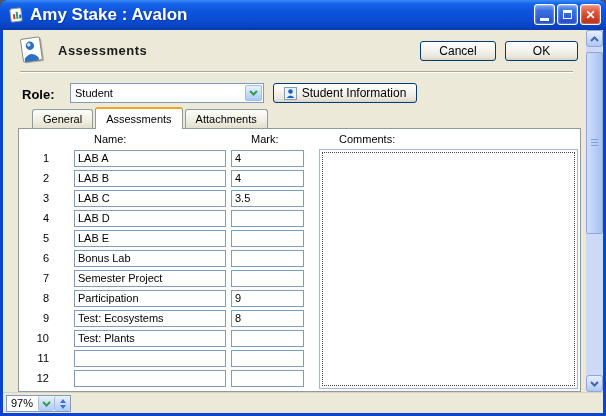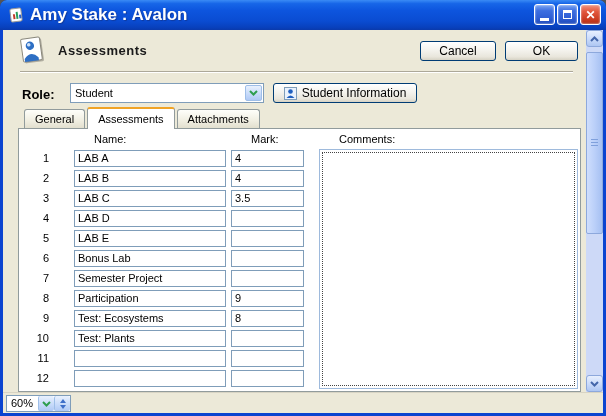--- a/index.html
+++ b/index.html
@@ -43,21 +43,21 @@
   .combo{position:absolute;left:67px;top:53px;width:194px;height:20px;background:#fff;
     border:1px solid #7F9DB9;font-size:11px;}
   .combo .val{position:absolute;left:4px;top:3px;}
   .combo-arrow{position:absolute;right:1px;top:1px;bottom:1px;width:17px;border-radius:2px;
     border:1px solid #9EBEE8;background:linear-gradient(180deg,#E9F1FE 0%,#CBDDFA 50%,#AFC9F5 100%);
     display:flex;align-items:center;justify-content:center;}
   .btn-info{left:270px;top:53px;width:144px;gap:5px;}
   .person-ico{width:13px;height:13px;}
 
   
-  .tabs{position:absolute;left:11px;top:76px;height:22px;display:flex;align-items:flex-end;padding-left:10px;}
+  .tabs{position:absolute;left:19px;top:76px;height:22px;display:flex;align-items:flex-end;padding-left:10px;}
   .tab{height:19px;padding:0 10px;margin-right:2px;border:1px solid #919B9C;border-bottom:none;
     border-radius:3px 3px 0 0;background:linear-gradient(180deg,#FEFEFA 0%,#F0EEE1 60%,#E2DfCE 100%);
     font-size:11px;display:flex;align-items:center;position:relative;}
   .tab.active{height:22px;background:#fff;border-top:2px solid #F0A325;z-index:3;margin-bottom:-1px;}
 
   
   .panel{position:absolute;left:15px;top:98px;width:563px;height:264px;background:#fff;
     border:1px solid #919B9C;z-index:1;}
   .col-hdr{position:absolute;top:4px;font-size:11px;color:#000;margin-left:20px;}
   .hdr-name{left:55px;} .hdr-mark{left:212px;} .hdr-comments{left:300px;}
@@ -260,21 +260,21 @@
         </div>
       <div class="sb-btn sb-down">
         <svg width="9" height="6" viewBox="0 0 9 6">
             <path d="M1 1 L4.5 4.5 L8 1" fill="none" stroke="#4466AA" stroke-width="2"></path>
           </svg>
       </div>
     </div>
 
     <div class="statusbar">
       <div class="zoomctl">
-        <span class="zoom-val">60%</span>
+        <span class="zoom-val">97%</span>
         <span class="zc-btn">
           <svg width="9" height="6" viewBox="0 0 9 6">
               <path d="M1 1 L4.5 4.5 L8 1" fill="none" stroke="#2F9E4F" stroke-width="2"></path>
             </svg>
         </span>
         <span class="zc-btn">
           <span class="tri-up"></span>
           <span class="tri-down"></span>
         </span>
       </div>

